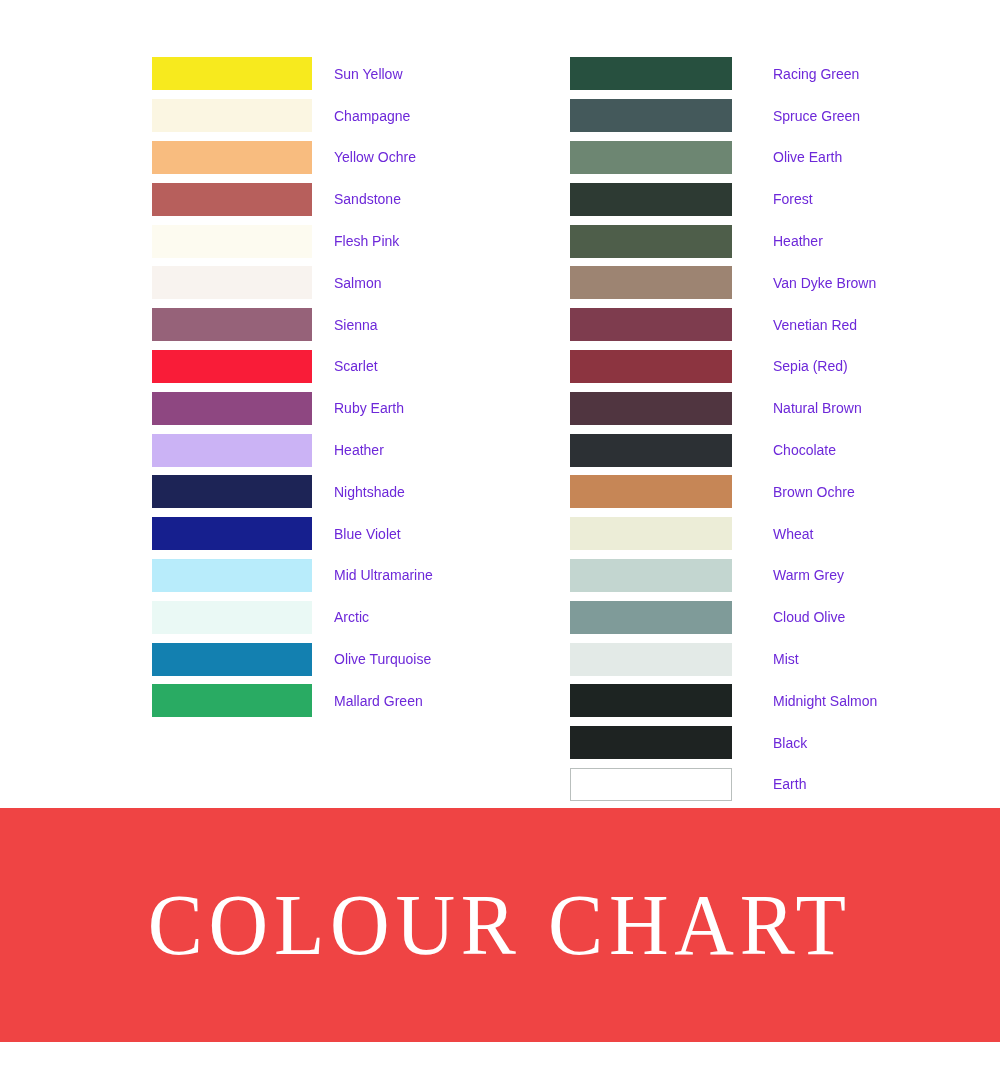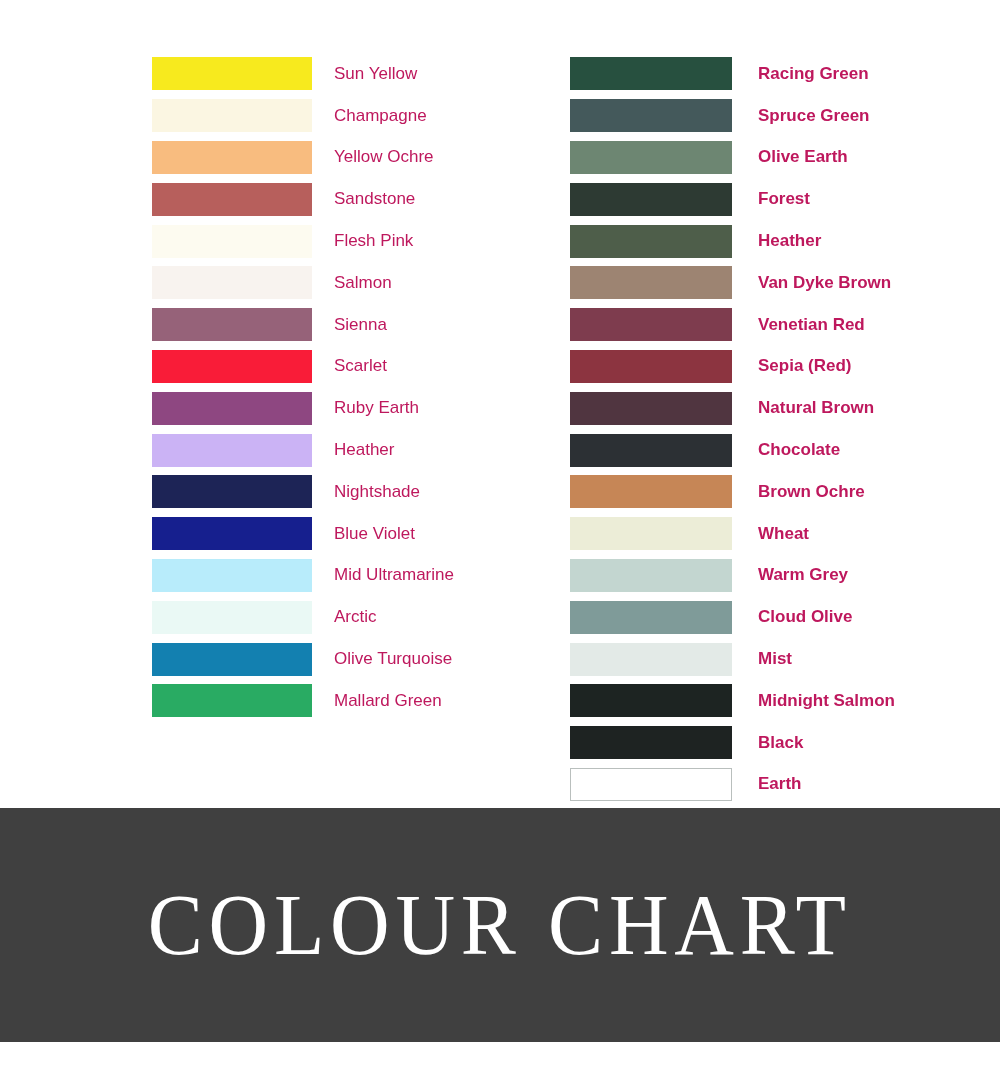--- a/index.html
+++ b/index.html
@@ -52,28 +52,28 @@
   }
   #column-left .swatch-chip  { width: 160px; }
   #column-right .swatch-chip { width: 162px; }
 
   .swatch-chip.has-outline {
     border: 1px solid #b9bfbd;
   }
 
   .swatch-label {
     flex: 0 0 auto;
-    color: #be185d;
-    font-size: 17px;
+    color: #6d28d9;
+    font-size: 14px;
     line-height: 18px;
     font-family: "Liberation Sans", sans-serif;
     white-space: nowrap;
   }
   #column-left .swatch-label  { margin-left: 22px; }
-  #column-right .swatch-label { margin-left: 26px; font-weight: bold; }
+  #column-right .swatch-label { margin-left: 41px; }
 
   
   #title-banner {
     position: absolute;
     left: 0;
     top: 808px;
     width: 1000px;
     height: 234px;
     display: flex;
     align-items: center;
@@ -240,19 +240,19 @@
           <div class="swatch-chip" style="background: rgb(30, 35, 34);"></div>
           <div class="swatch-label">Black</div>
         </div>
         <div class="swatch-row">
           <div class="swatch-chip has-outline" style="background: rgb(255, 255, 255);"></div>
           <div class="swatch-label">Earth</div>
         </div>
       </div>
   </div>
 
-  <div id="title-banner" style="background: #404040;">
+  <div id="title-banner" style="background: #ef4444;">
     <div id="banner-title" style="color: rgb(255, 255, 255);">COLOUR CHART</div>
   </div>
 
   <div id="bottom-strip"></div>
 
 </div>
 
 </body></html>

